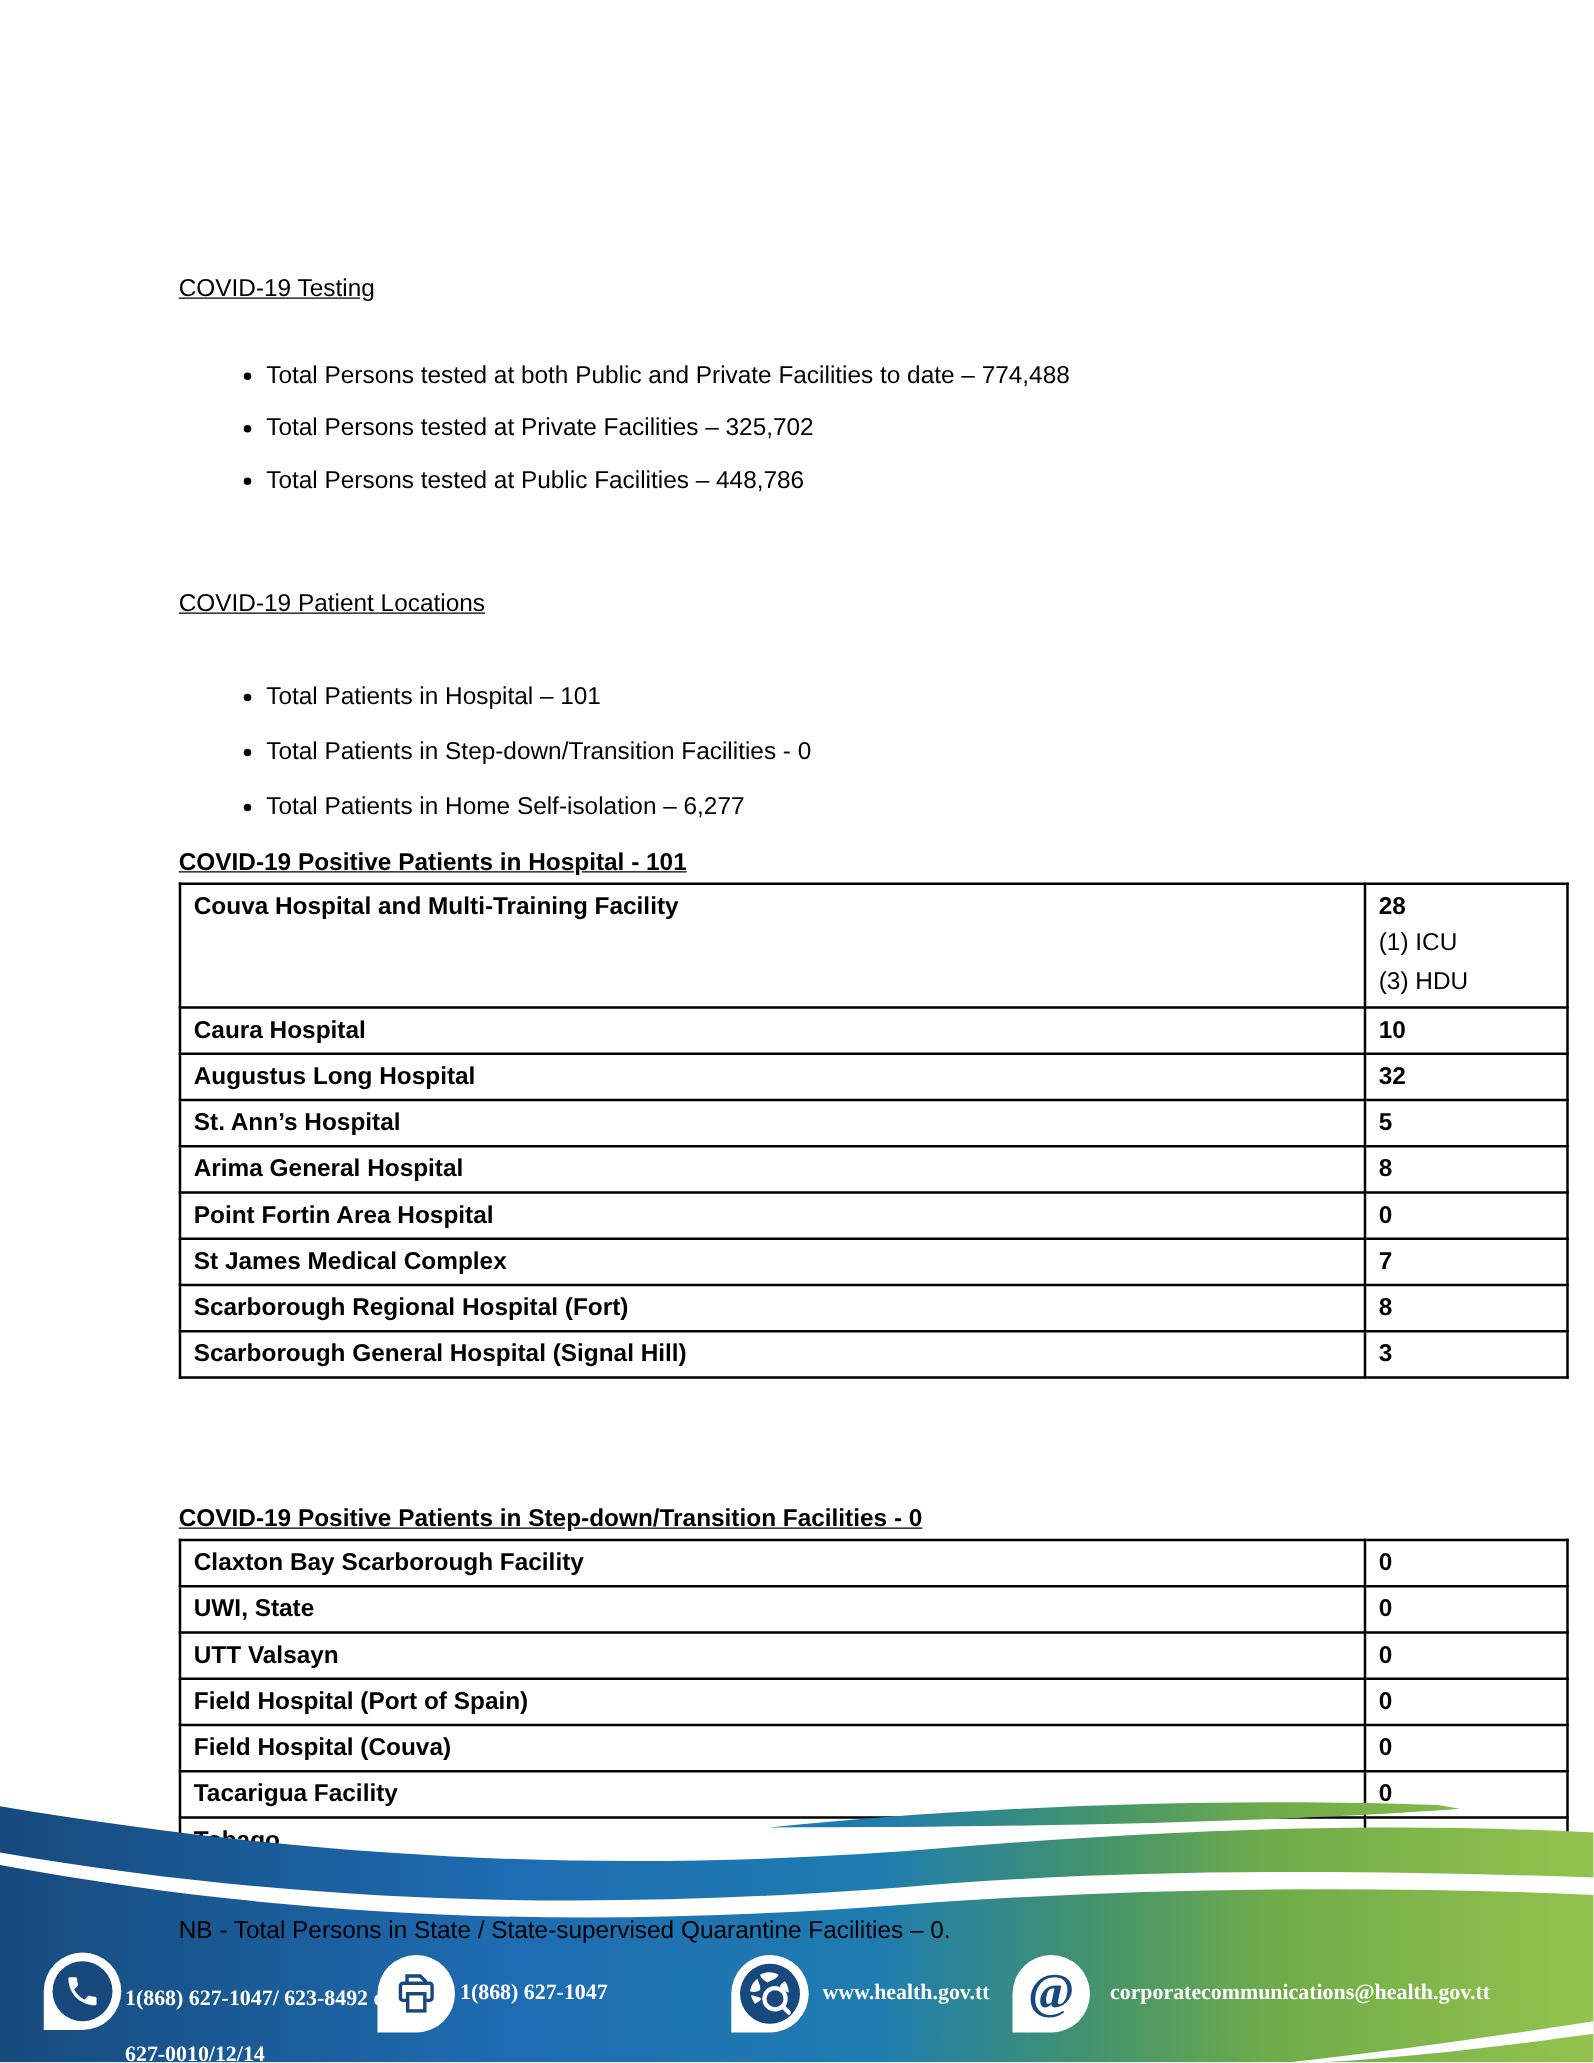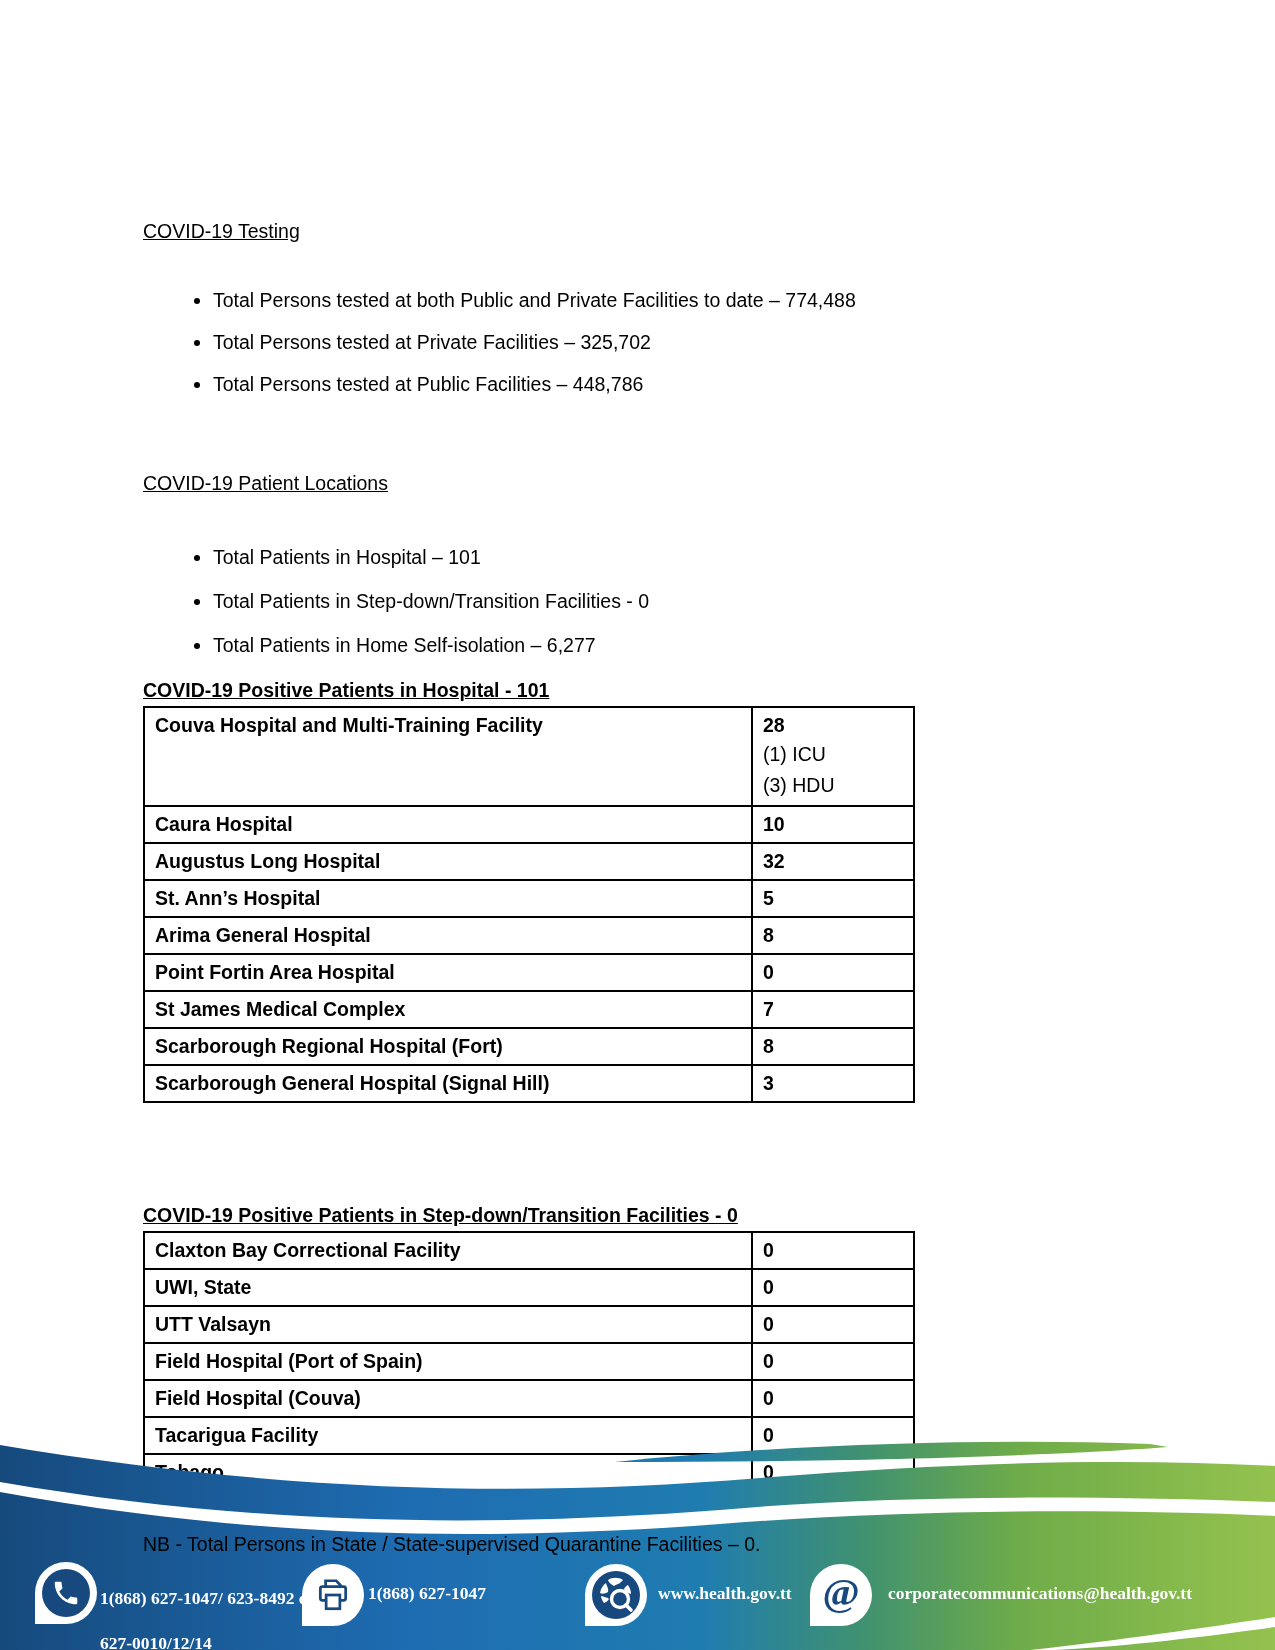--- a/index.html
+++ b/index.html
@@ -25,21 +25,21 @@
   }
   ul#bullets-locations{margin-top:51px;}
   ul#bullets-locations li{margin-bottom:22px;}
   .bold-title{
     margin:14px 0 0 143px;
     font-size:19.5px;font-weight:700;line-height:24px;text-decoration:underline;
   }
   #stepdown-title{margin-top:100px;}
   table.data{
     margin:4px 0 0 143px;border-collapse:collapse;
-    width:772px;table-layout:fixed;
+    width:1112px;table-layout:fixed;
   }
   table.data td{
     border:2.5px solid #000;
     font-size:19.5px;font-weight:700;
     padding:3px 10px 4px 10px;
     vertical-align:top;line-height:28px;
   }
   table.data td.c-val{width:140px;}
   .val-extra{font-weight:400;line-height:31px;}
   .val-main{line-height:28px;}
@@ -155,21 +155,21 @@
           </td>
         </tr>
       </tbody>
   </table>
 
   <h3 id="stepdown-title" class="bold-title">COVID-19 Positive Patients in Step-down/Transition Facilities - 0</h3>
 
   <table class="data">
     <tbody>
         <tr>
-          <td class="c-name">Claxton Bay Correctional Facility</td>
+          <td class="c-name">Claxton Bay Scarborough Facility</td>
           <td class="c-val">
             <div class="val-main">0</div>
           </td>
         </tr>
         <tr>
           <td class="c-name">UWI, State</td>
           <td class="c-val">
             <div class="val-main">0</div>
           </td>
         </tr>

